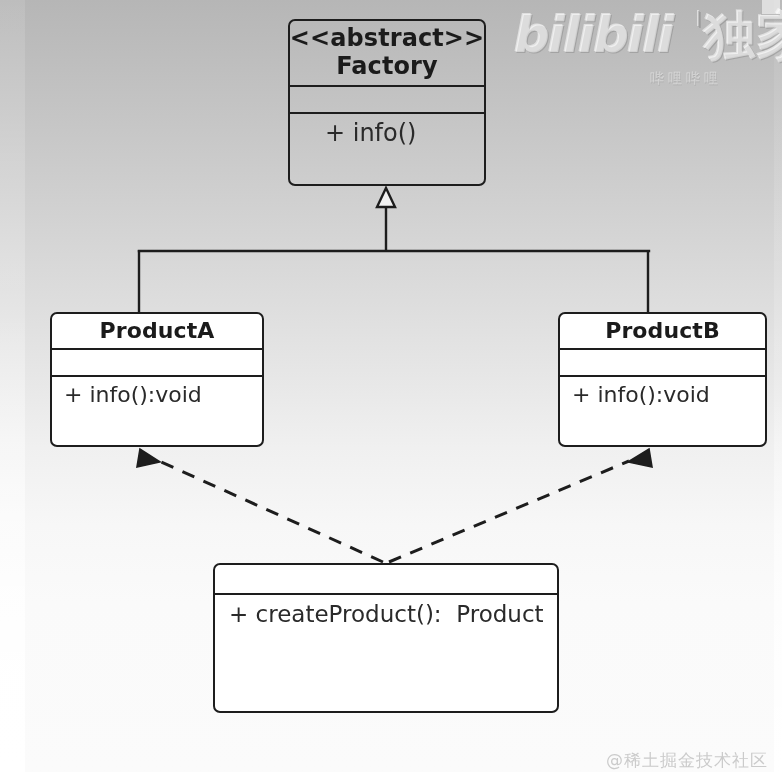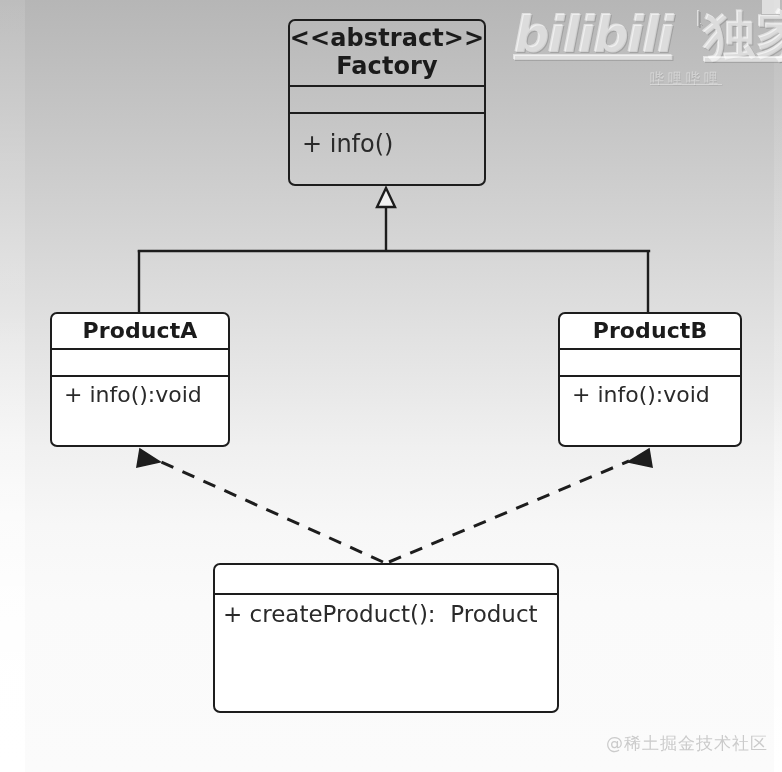--- a/index.html
+++ b/index.html
@@ -99,41 +99,41 @@
     color: #2a2a2a;
     padding: 2px 12px 0 12px;
     line-height: 1.25;
     white-space: pre;
   }
 
   
   #box-product { left: 288px; top: 19px; width: 198px; height: 167px; }
   #box-product .uml-title { height: 66px; font-size: 24px; }
   #box-product .uml-attrs { height: 27px; }
-  #box-product .uml-ops   { font-size: 24px; font-weight: normal; padding-top: 15px; }
+  #box-product .uml-ops   { font-size: 24px; font-weight: normal; padding-top: 4px; margin-left: 23px; }
   #box-product .stereotype { font-size: 24px; font-weight: bold; }
   #box-product .cls-name   { font-size: 24px; font-weight: bold; }
 
   
-  #box-producta { left: 50px; top: 312px; width: 180px; height: 135px; }
+  #box-producta { left: 50px; top: 312px; width: 214px; height: 135px; }
   #box-producta .uml-title { height: 36px; font-size: 22px; }
   #box-producta .uml-attrs { height: 27px; }
   #box-producta .uml-ops   { font-size: 22px; padding-top: 4px; }
 
   
-  #box-productb { left: 558px; top: 312px; width: 184px; height: 135px; }
+  #box-productb { left: 558px; top: 312px; width: 209px; height: 135px; }
   #box-productb .uml-title { height: 36px; font-size: 22px; }
   #box-productb .uml-attrs { height: 27px; }
   #box-productb .uml-ops   { font-size: 22px; padding-top: 4px; }
 
   
   #box-factory { left: 213px; top: 563px; width: 346px; height: 150px; }
   #box-factory .uml-title { height: 31px; font-size: 22px; }
   #box-factory .uml-attrs { height: 30px; }
-  #box-factory .uml-ops   { font-size: 23px; padding-top: 5px; padding-left: 8px; }
+  #box-factory .uml-ops   { font-size: 23px; padding-top: 5px; padding-left: 14px; }
 
   
   #connectors {
     position: absolute;
     left: 0; top: 0;
     width: 782px;
     height: 772px;
     z-index: 2;
     pointer-events: none;
   }
@@ -149,21 +149,20 @@
     pointer-events: none;
     user-select: none;
   }
   #wm-bilibili .wm-text {
     position: absolute;
     font-weight: bold;
     color: rgba(255,255,255,0.50);
     text-shadow: 1px 1px 0 rgba(120,120,120,0.38),
                  -1px -1px 0 rgba(255,255,255,0.55);
     white-space: nowrap;
-    text-decoration: underline;
   }
   #wm-bilibili .wm-brand {
     left: 6px; top: 2px;
     font-size: 50px;
     letter-spacing: -2px;
     font-style: italic;
   }
   #wm-bilibili .wm-bar {
     left: 188px; top: 4px;
     font-size: 16px;
@@ -192,21 +191,21 @@
     border-left: 1px solid rgba(150,150,150,0.55);
     border-bottom: 1px solid rgba(150,150,150,0.55);
     background: rgba(255,255,255,0.55);
     z-index: 3;
     pointer-events: none;
   }
 
   #wm-juejin {
     position: absolute;
     right: 14px;
-    bottom: 17px;
+    bottom: 0;
     font-size: 17px;
     color: rgba(150,150,150,0.48);
     letter-spacing: 1px;
     z-index: 5;
     white-space: nowrap;
     pointer-events: none;
     user-select: none;
     font-family: "DejaVu Sans", "Liberation Sans", sans-serif;
   }
 </style>

